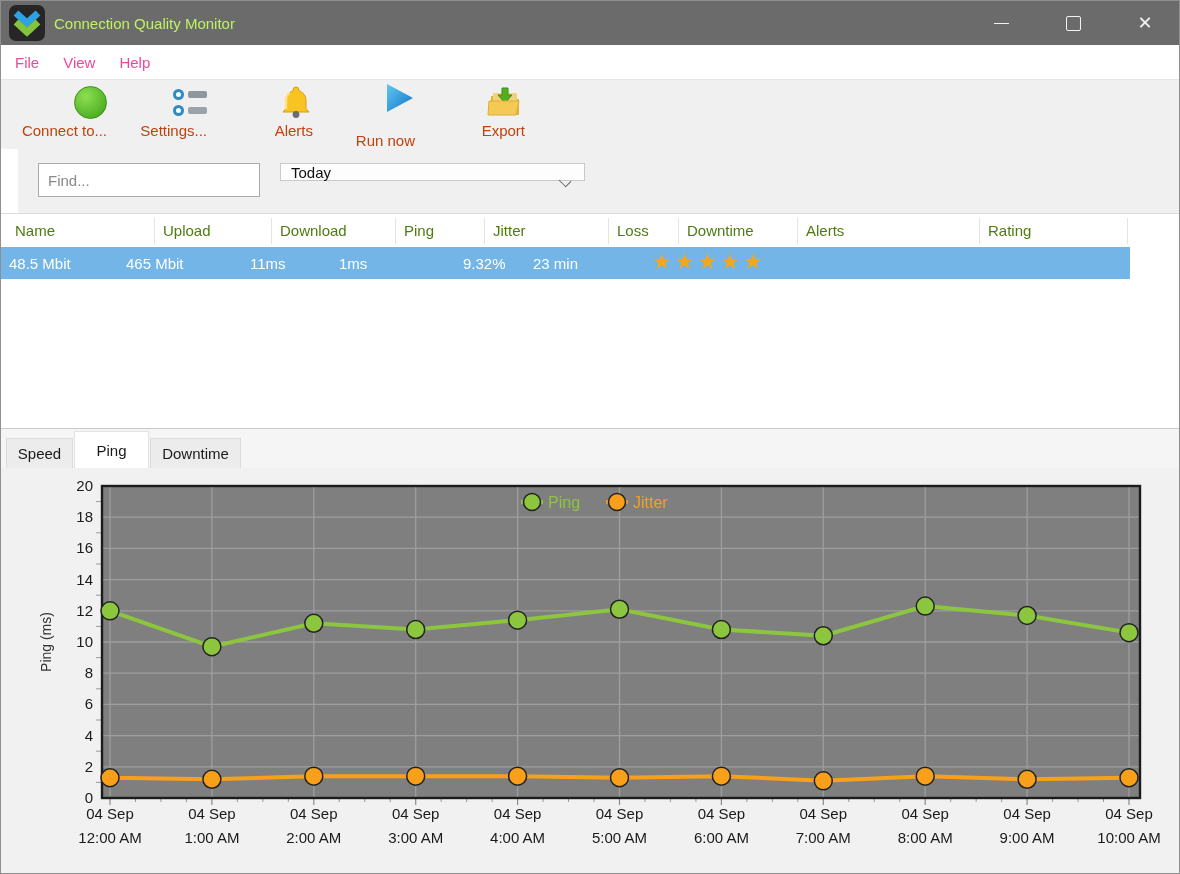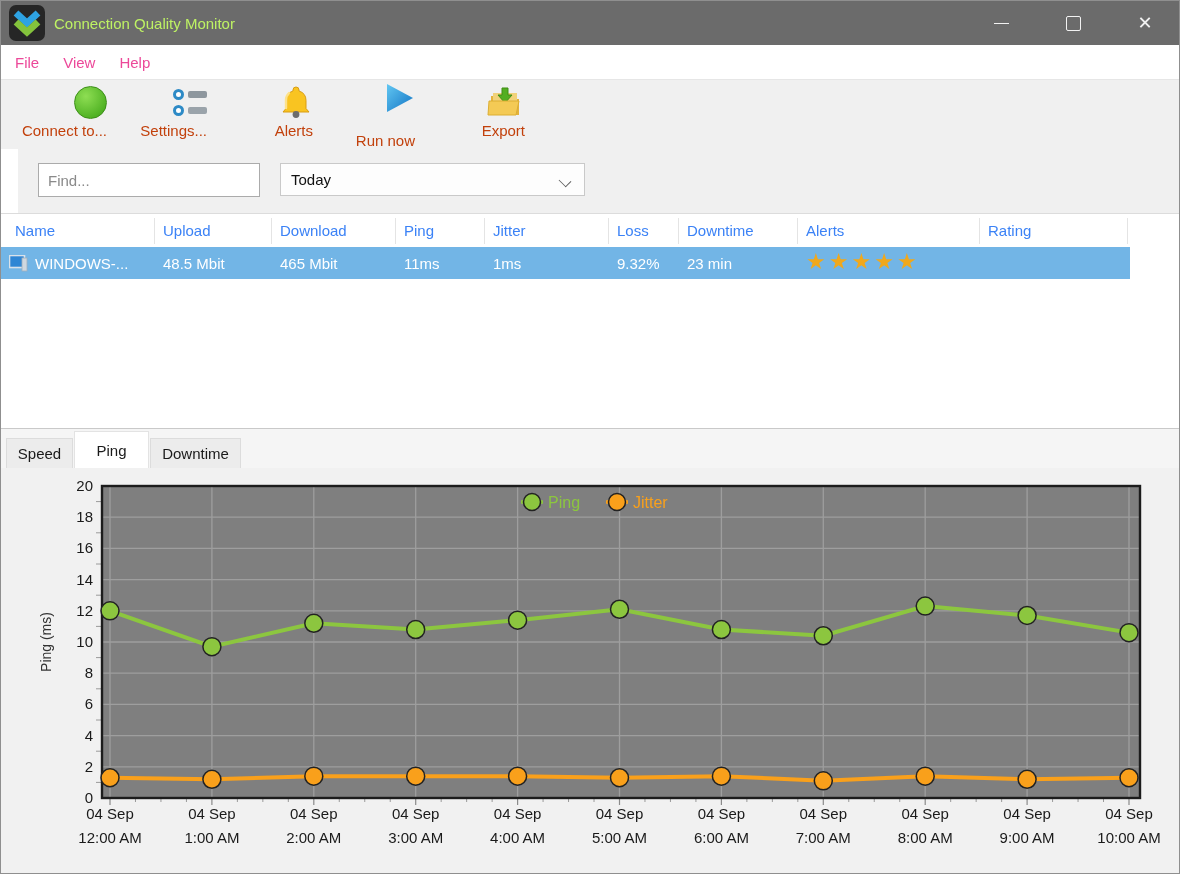--- a/index.html
+++ b/index.html
@@ -35,29 +35,29 @@
   .slider-row{display:flex;align-items:center;gap:4px;}
   .slider-dot{width:11px;height:11px;border-radius:50%;border:3px solid #2d8ac6;box-sizing:border-box;background:#fff;}
   .slider-bar{width:19px;height:7px;border-radius:2px;background:#8e979e;}
   .slider-bar.light{background:#9aa3aa;}
   
   .filterbar{position:absolute;left:17px;top:148px;width:1180px;height:64px;background:#f0f0f0;}
   .findbox{position:absolute;left:20px;top:14px;width:222px;height:34px;border:1px solid #ababab;
            background:#ffffff;box-sizing:border-box;font-size:15px;padding:0 9px;color:#222;
            font-family:"Liberation Sans",sans-serif;}
   .findbox::placeholder{color:#8a8a8a;}
-  .rangebox{position:absolute;left:262px;top:14px;width:305px;height:33px;border:1px solid #c9c9c9;
+  .rangebox{position:absolute;left:262px;top:14px;width:305px;height:18px;border:1px solid #c9c9c9;
             background:#fdfdfd;box-sizing:border-box;font-size:15px;color:#111;display:flex;
             align-items:center;padding:0 10px;}
   .rangebox .chev{position:absolute;right:14px;top:12px;width:9px;height:9px;
             border-right:1.6px solid #5a5a5a;border-bottom:1.6px solid #5a5a5a;transform:rotate(45deg) scale(1,0.8);}
   
   .tablewrap{position:absolute;left:0;top:212px;width:1180px;height:215px;background:#ffffff;
              border-top:1px solid #dcdcdc;box-sizing:border-box;}
-  .thead{display:flex;height:33px;align-items:center;font-size:15px;color:#3b82f6;}
+  .thead{display:flex;height:33px;align-items:center;font-size:15px;color:#4d7c0f;}
   .th{box-sizing:border-box;padding-left:8px;border-right:1px solid #e4e4e4;height:26px;
       display:flex;align-items:center;white-space:nowrap;overflow:hidden;}
   .trow{display:flex;height:32px;align-items:center;background:#72b5e6;color:#ffffff;font-size:15px;width:1129px;}
   .td{box-sizing:border-box;padding-left:8px;height:32px;display:flex;align-items:center;
       white-space:nowrap;overflow:hidden;}
   .c0{width:154px;} .c1{width:117px;} .c2{width:124px;} .c3{width:89px;} .c4{width:124px;}
   .c5{width:70px;} .c6{width:119px;} .c7{width:182px;} .c8{width:148px;} .cfill{flex:1;border-right:none;}
   .th.c0{padding-left:14px;}
   .stars{color:#f0a81c;font-size:22px;letter-spacing:3px;line-height:1;margin-top:-2px;}
   .pcicon{margin-right:7px;flex:0 0 auto;display:flex;}
@@ -178,29 +178,20 @@
       <div class="th c2">Download</div>
       <div class="th c3">Ping</div>
       <div class="th c4">Jitter</div>
       <div class="th c5">Loss</div>
       <div class="th c6">Downtime</div>
       <div class="th c7">Alerts</div>
       <div class="th c8">Rating</div>
       <div class="th cfill"></div>
     </div>
     <div class="trow">
-      <div class="td c0">
-        <span class="pcicon">
-          <svg width="19" height="17" viewBox="0 0 19 17">
-            <rect x="0.5" y="0.5" width="15" height="12" fill="#2f86d4" stroke="#d9e2ea" stroke-width="1.6"></rect>
-            <rect x="13" y="3" width="5" height="13" fill="#cfd8e0" stroke="#9fb0bd" stroke-width="0.8"></rect>
-          </svg>
-        </span>
-        <span>WINDOWS-...</span>
-      </div>
       <div class="td c1">48.5 Mbit</div>
       <div class="td c2">465 Mbit</div>
       <div class="td c3">11ms</div>
       <div class="td c4">1ms</div>
       <div class="td c5">9.32%</div>
       <div class="td c6">23 min</div>
       <div class="td c8">
         <span class="stars">★★★★★</span>
       </div>
     </div>

